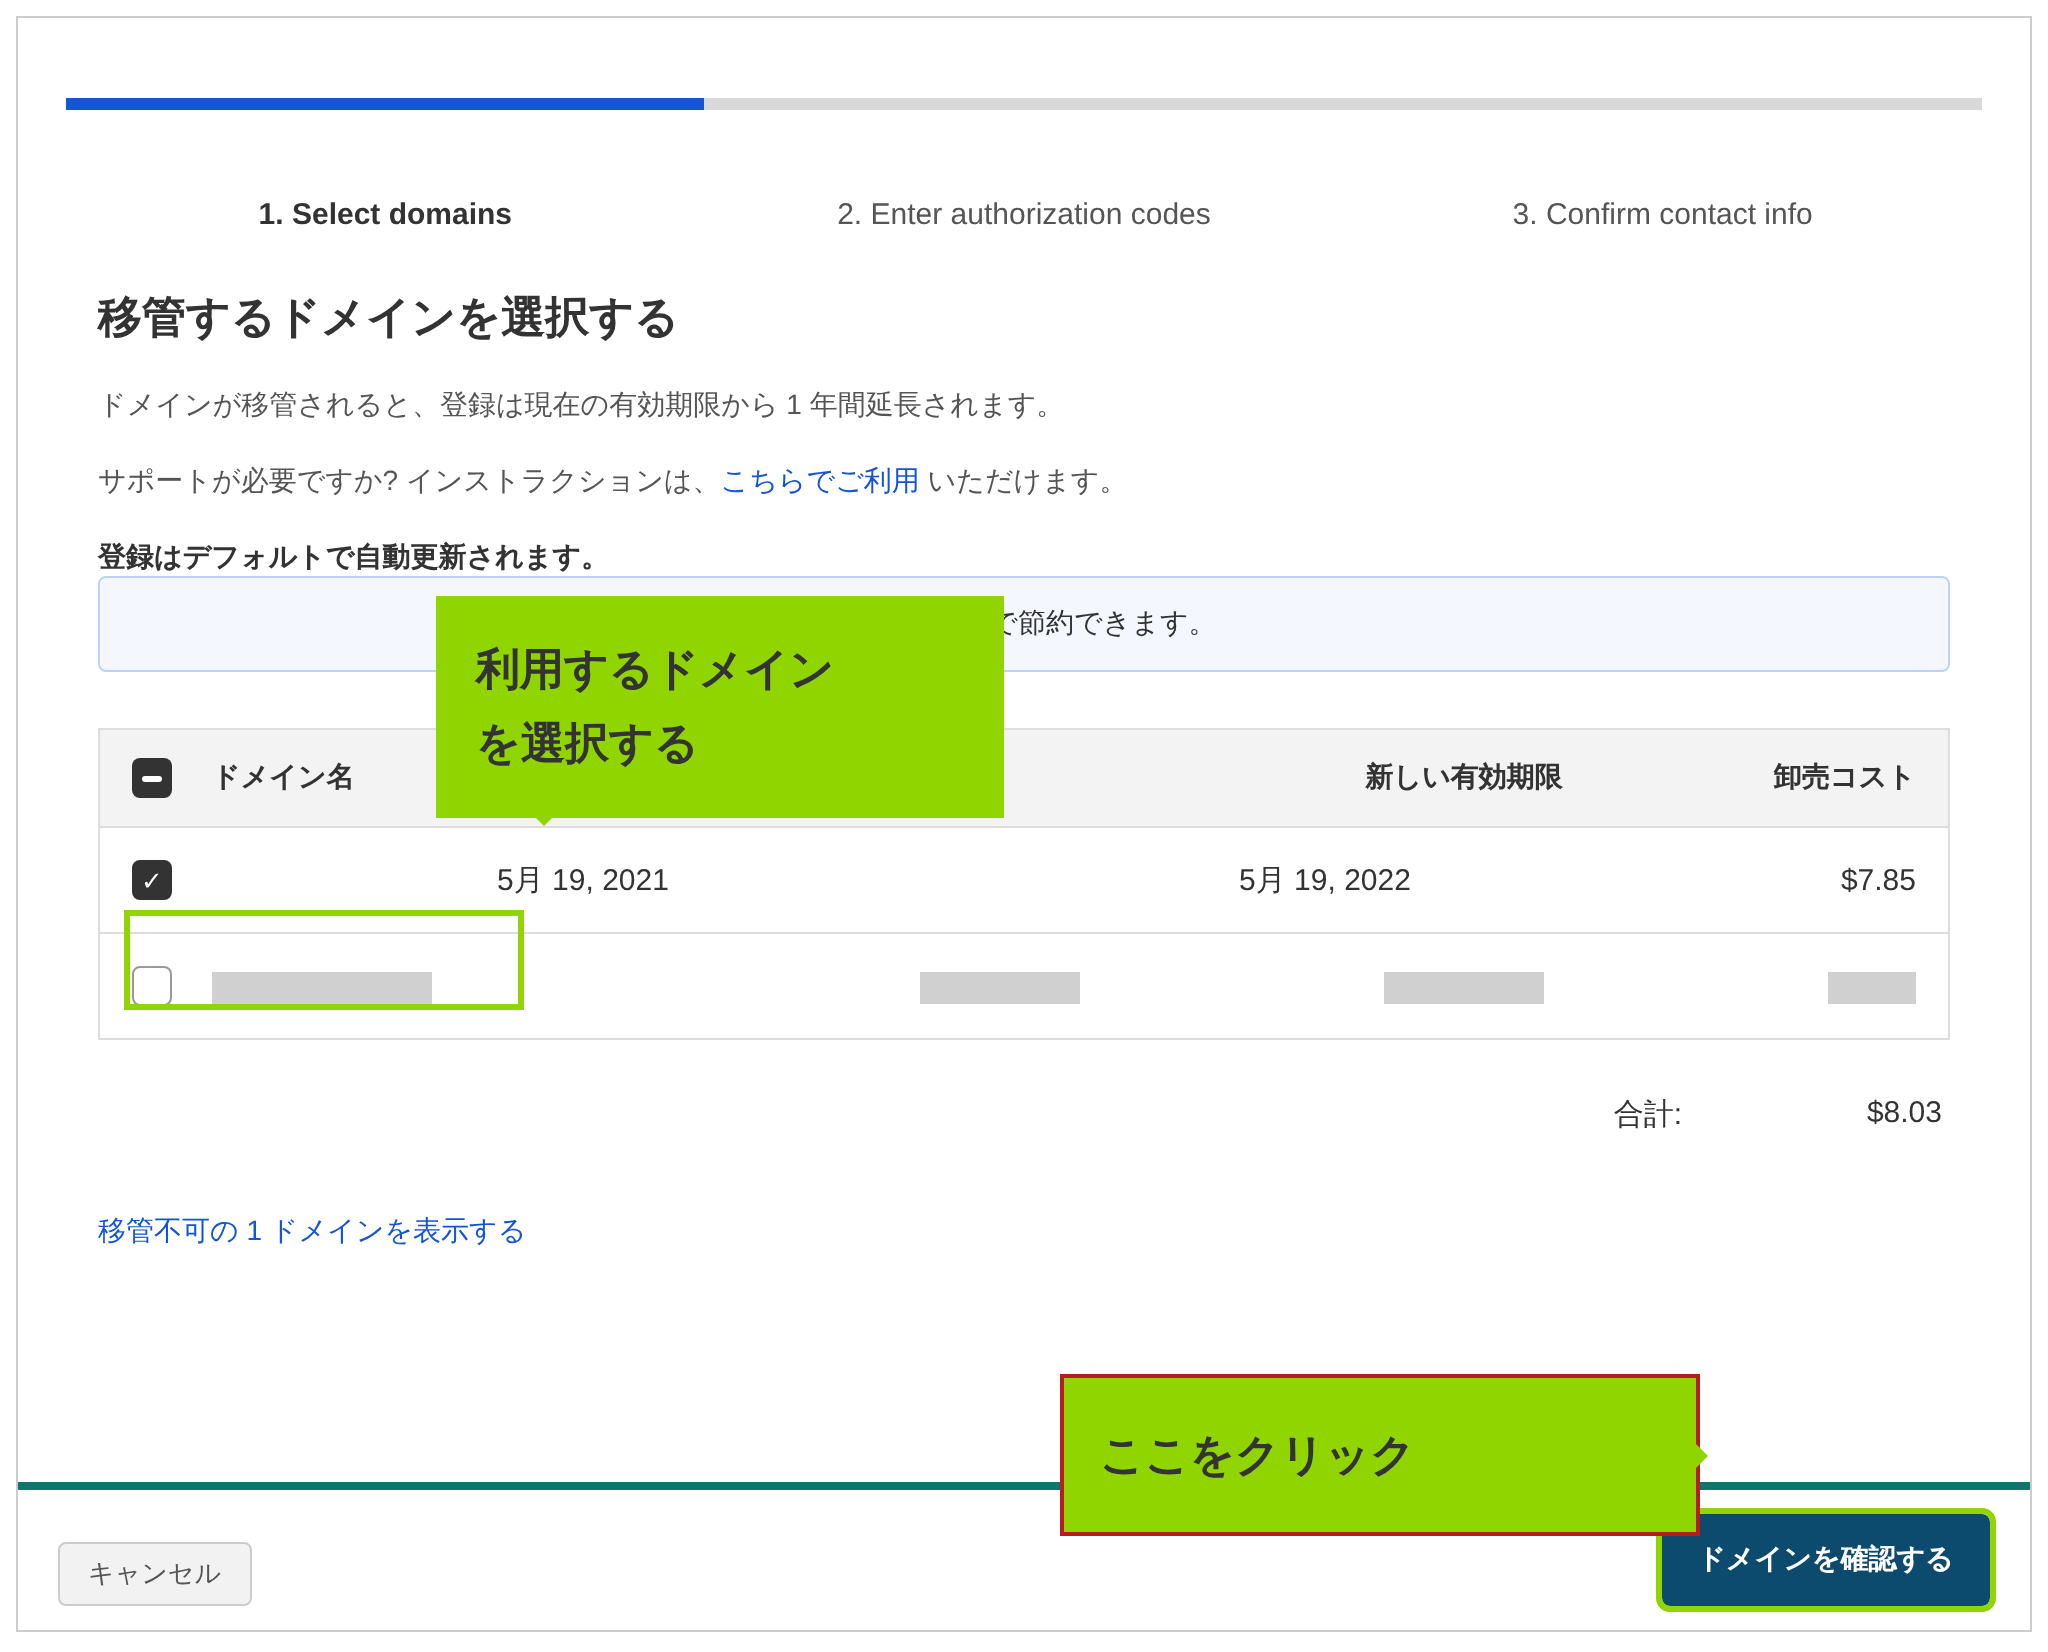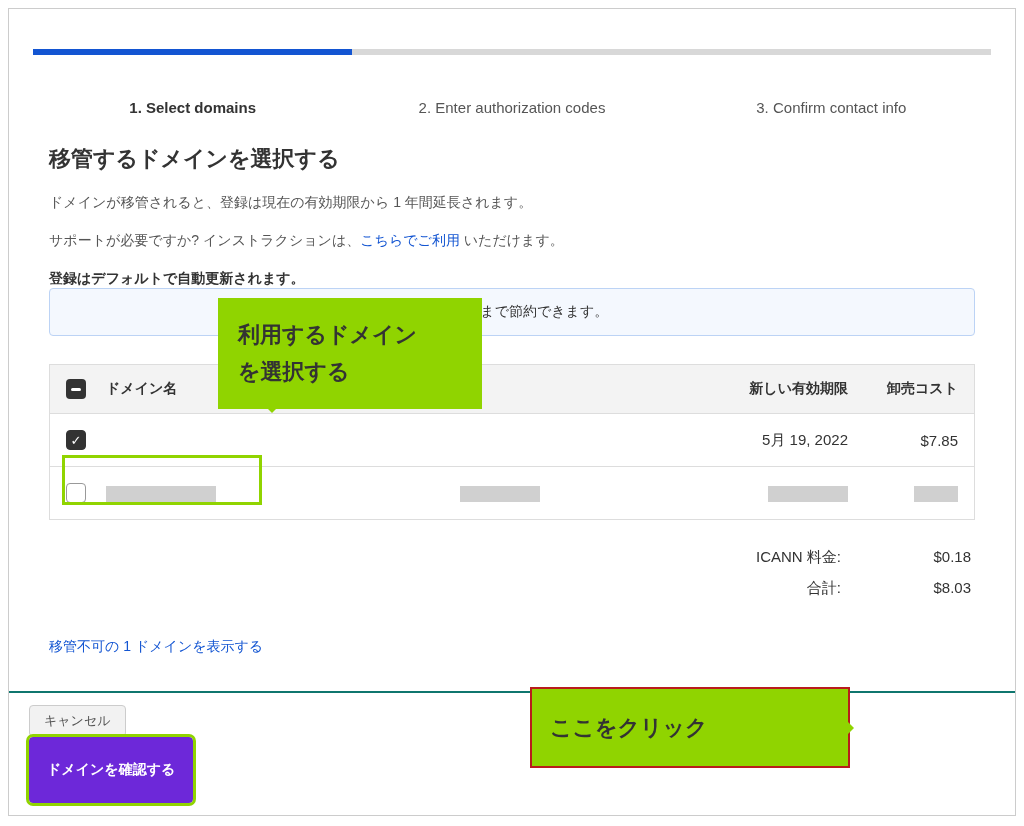--- a/index.html
+++ b/index.html
@@ -85,21 +85,21 @@
       align-items: center;
       background: #f3f3f3;
       padding: 14px 16px;
       font-size: 14px;
       font-weight: bold;
       color: #333;
     }
     .col-check { width: 40px; }
     .col-domain { flex: 1.2; }
     .col-current { flex: 1; text-align: center; }
-    .col-new { flex: 1; text-align: right; }
+    .col-new { flex: 1; text-align: center; }
     .col-cost { width: 110px; text-align: right; }
     .table-row {
       display: flex;
       align-items: center;
       padding: 16px;
       border-top: 1px solid #ddd;
       font-size: 15px;
       color: #333;
     }
     .checkbox-all {
@@ -158,63 +158,62 @@
     .total-value { width: 70px; text-align: right; color: #333; }
     .total-row.bold .total-label,
     .total-row.bold .total-value { font-weight: normal; }
     .show-link {
       color: #1355d2;
       font-size: 14px;
       margin-top: 40px;
       cursor: pointer;
     }
     .footer {
-      border-top: 2px solid #0f766e;
+      border-top: 4px solid #0f766e;
       padding: 12px 20px;
       display: flex;
       justify-content: space-between;
-      align-items: flex-start;
-      flex-direction: column;
+      align-items: flex-end;
     }
     .btn-cancel {
       background: #f2f2f2;
       border: 1px solid #ccc;
       border-radius: 4px;
       padding: 6px 14px;
       font-size: 13px;
       color: #555;
       cursor: pointer;
     }
     .btn-primary {
-      background: #6d28d9;
+      background: #0c4a6e;
       border: none;
       color: #fff;
       border-radius: 4px;
-      padding: 24px 18px;
+      padding: 14px 18px;
       font-size: 14px;
       font-weight: bold;
       cursor: pointer;
     }
     .btn-highlight {
       outline: 3px solid #90d400;
     }
     
     .callout {
       position: absolute;
       background: #90d400;
       color: #333;
       font-weight: bold;
       padding: 16px 18px;
       font-size: 22px;
       line-height: 1.7;
     }
     .callout-1 {
       top: 298px;
       left: 218px;
-      width: 264px;
+      width: 284px;
       border: 2px solid #90d400;
     }
     .callout-1::after {
       content: '';
       position: absolute;
       bottom: -20px;
       left: 38px;
       border: 14px solid transparent;
       border-top-color: #90d400;
     }
@@ -288,20 +287,21 @@
         <div class="col-new">新しい有効期限</div>
         <div class="col-cost">卸売コスト</div>
       </div>
 
       <div class="table-row">
         <div class="col-check">
           <div class="checkbox checked">
             <span class="checkmark">✓</span>
           </div>
         </div>
+        <div class="col-current">5月 19, 2021</div>
         <div class="col-new">5月 19, 2022</div>
         <div class="col-cost">$7.85</div>
       </div>
 
       <div class="table-row">
         <div class="col-check">
           <div class="checkbox"></div>
         </div>
         <div class="col-domain">
           <span class="redact" style="width:110px;"></span>
@@ -312,24 +312,20 @@
         <div class="col-new">
           <span class="redact" style="width:80px;"></span>
         </div>
         <div class="col-cost">
           <span class="redact" style="width:44px;"></span>
         </div>
       </div>
     </div>
 
     <div class="totals">
-      <div class="total-row">
-        <span class="total-label">ICANN 料金:</span>
-        <span class="total-value">$0.18</span>
-      </div>
       <div class="total-row bold">
         <span class="total-label">合計:</span>
         <span class="total-value">$8.03</span>
       </div>
     </div>
 
     <div class="show-link">移管不可の 1 ドメインを表示する</div>
 
   </div>
 

